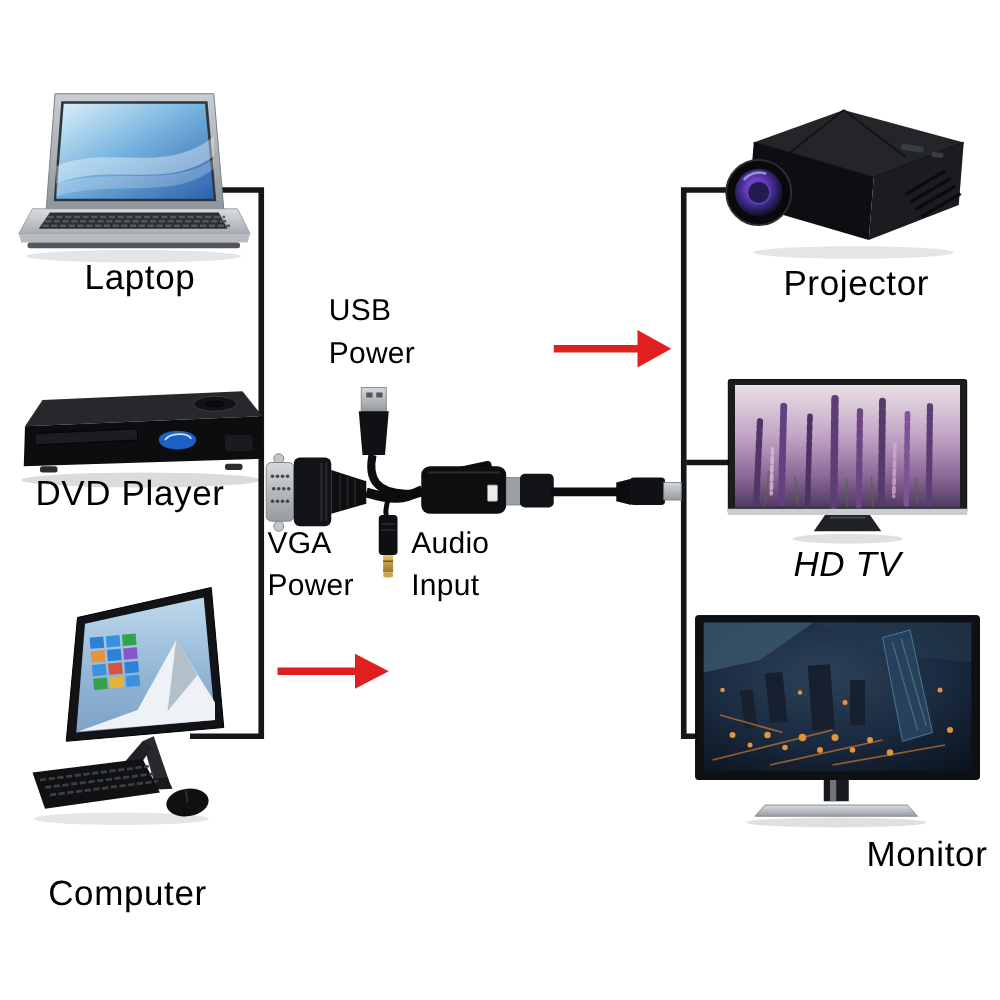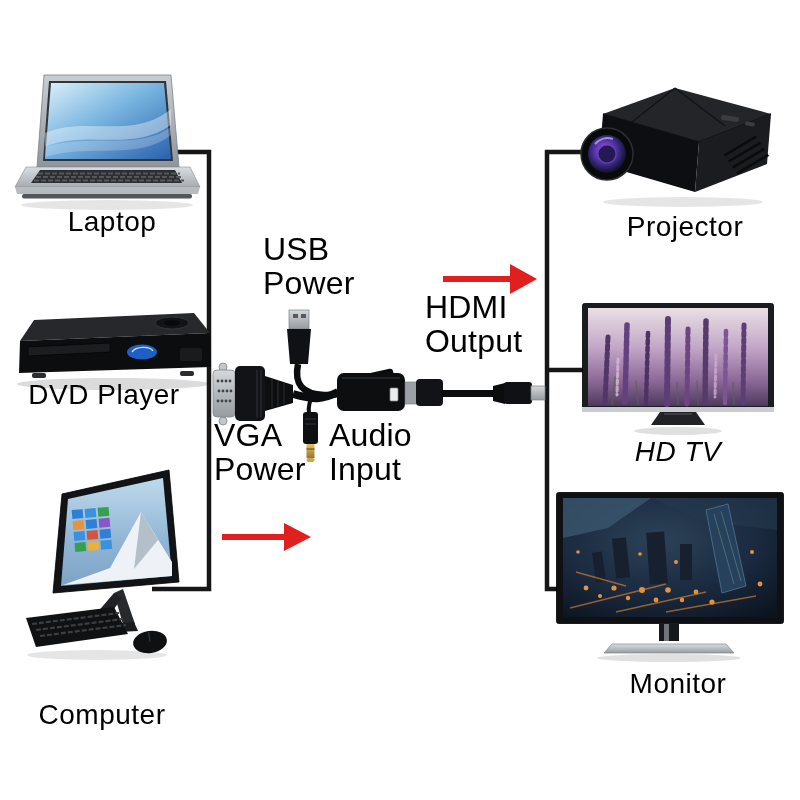--- a/index.html
+++ b/index.html
@@ -16,21 +16,21 @@
   .arrow-shaft{stroke:var(--arrow);stroke-width:6;fill:none;}
   .arrow-head{fill:var(--arrow);}
   .device{position:absolute;}
   .dev-label{
     position:absolute;color:var(--label);
     font-size:28px;line-height:38px;text-align:center;
     letter-spacing:0.5px;white-space:nowrap;
   }
   .port-label{
     position:absolute;color:var(--label);
-    font-size:32px;line-height:34px;text-align:left;
+    font-size:24px;line-height:34px;text-align:left;
     letter-spacing:0.2px;
   }
 </style>
 </head>
 <body>
 
 <div class="canvas">
 
   <svg class="overlay" viewBox="0 0 800 800">
     <path class="conn" d="M160 152 H209 V589 H152"></path>
@@ -254,21 +254,21 @@
         <g stroke="#e98a2f" stroke-width="1.4" opacity="0.6">
           <path d="M14 116 L110 92 M60 120 L150 100 M110 120 L200 104 M20 80 L70 94"></path>
         </g>
         <rect x="103" y="132" width="20" height="17" fill="#17191d"></rect>
         <rect x="108" y="132" width="5" height="17" fill="#6f757b"></rect>
         <path d="M56 152 L170 152 L178 161 L48 161 Z" fill="url(#mon-base)" stroke="#7e848a" stroke-width="0.7"></path>
         <ellipse cx="113" cy="166" rx="72" ry="4" fill="#000" opacity="0.12"></ellipse>
       </g>
     </svg>
   </div>
-  <div class="dev-label" style="left:566px;top:665px;width:224px;">Monitor</div>
+  <div class="dev-label" style="left:566px;top:665px;width:224px;text-align:right;">Monitor</div>
 
   <div class="device" style="left:210px;top:300px;width:340px;height:170px;">
     <svg width="340" height="170" viewBox="0 0 340 170">
       <defs>
         <linearGradient id="ad-metal" x1="0" y1="0" x2="0" y2="1">
           <stop offset="0" stop-color="#d4d8db"></stop>
             <stop offset="1" stop-color="#969ba0"></stop>
         </linearGradient>
         <linearGradient id="ad-gold" x1="0" y1="0" x2="0" y2="1">
           <stop offset="0" stop-color="#e7c564"></stop>
@@ -325,17 +325,16 @@
         <rect x="206" y="79" width="27" height="27" rx="4" fill="#121316"></rect>
         <rect x="231" y="90" width="54" height="7" fill="#0b0c0d"></rect>
         <path d="M283 86 L295 83 L295 104 L283 101 Z" fill="#0b0c0d"></path>
         <rect x="294" y="82" width="28" height="22" rx="3" fill="#101114"></rect>
         <rect x="321" y="86" width="14" height="14" fill="url(#ad-metal)" stroke="#7d8287" stroke-width="0.7"></rect>
       </g>
     </svg>
   </div>
 
   <div class="port-label" style="left:263px;top:232px;width:112px;">USB Power</div>
-  <div class="port-label" style="left:425px;top:290px;width:126px;">HDMI Output</div>
   <div class="port-label" style="left:214px;top:418px;width:100px;">VGA Power</div>
   <div class="port-label" style="left:329px;top:418px;width:105px;">Audio Input</div>
 
 </div>
 
 </body></html>

